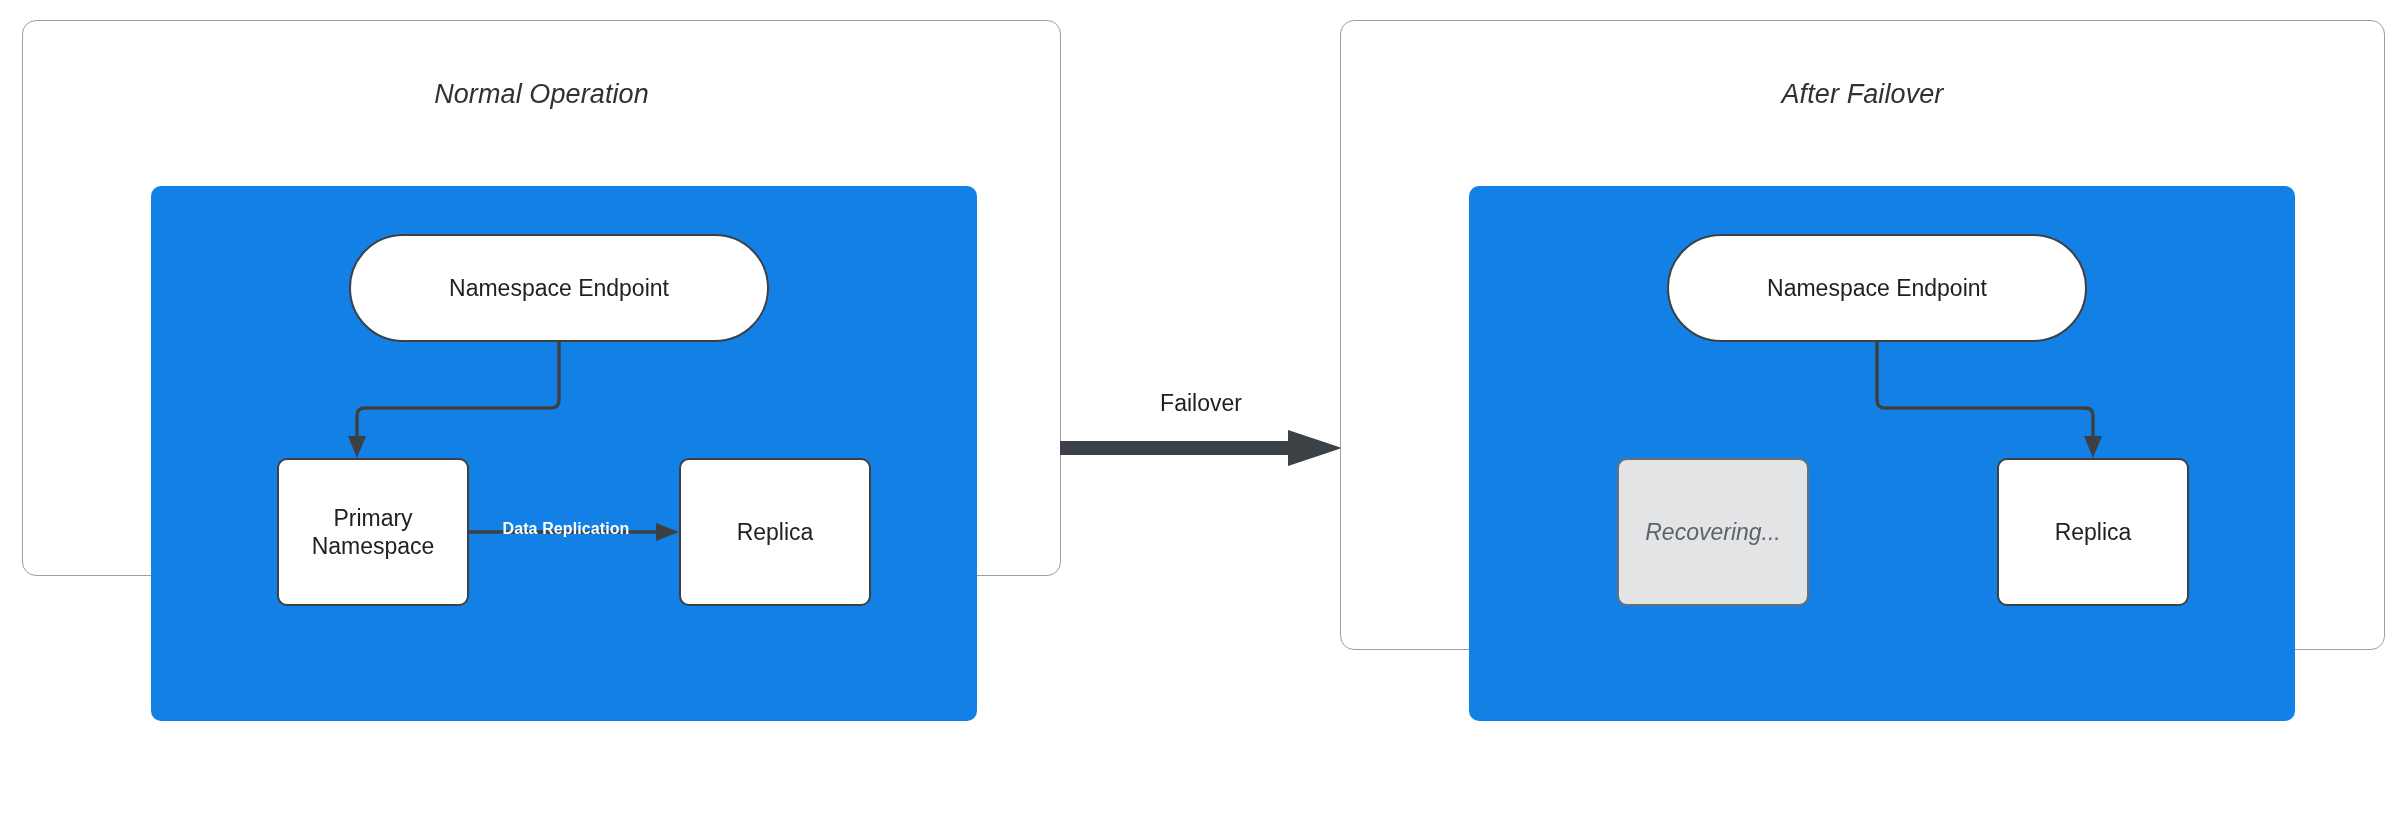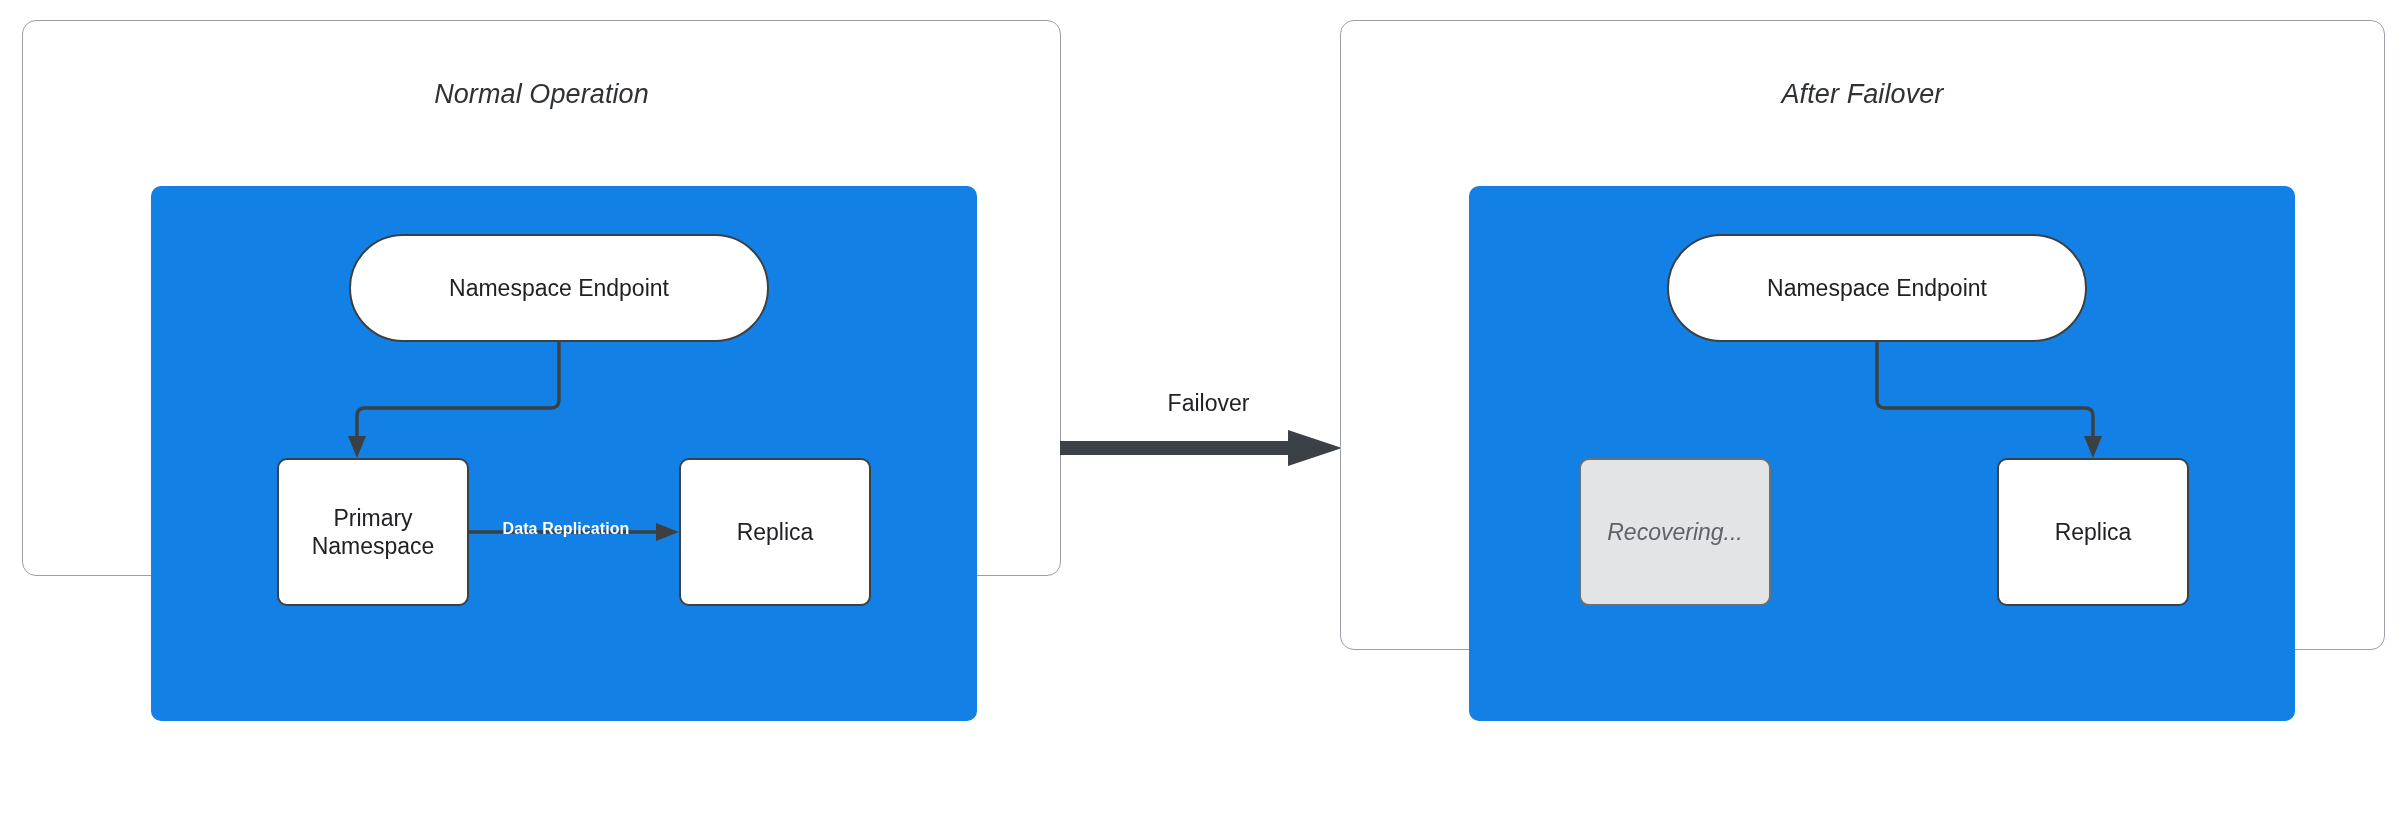--- a/index.html
+++ b/index.html
@@ -72,20 +72,21 @@
     border-radius: 999px;
   }
   .node.box {
     border-radius: 10px;
   }
   .node.dim {
     background: #e2e4e6;
     border-color: #6b7075;
     color: #5f6368;
     font-style: italic;
+    margin-left: 38px;
   }
 
   
   #node-endpoint-left  { left: 198px; top: 48px;  width: 420px; height: 108px; }
   #node-primary-left   { left: 126px; top: 272px; width: 192px; height: 148px; }
   #node-replica-left   { left: 528px; top: 272px; width: 192px; height: 148px; }
 
   
   #node-endpoint-right { left: 198px; top: 48px;  width: 420px; height: 108px; }
   #node-recovering     { left: 110px; top: 272px; width: 192px; height: 148px; }
@@ -126,21 +127,20 @@
     text-align: center;
   }
 
   
   #failover-arrow-wrap {
     position: absolute;
     left: 1060px;
     top: 390px;
     width: 282px;
     height: 100px;
-    padding-left: 15px;
   }
   #failover-label {
     position: absolute;
     left: 0;
     top: 0;
     width: 100%;
     text-align: center;
     font-size: 23px;
     color: #202124;
   }

